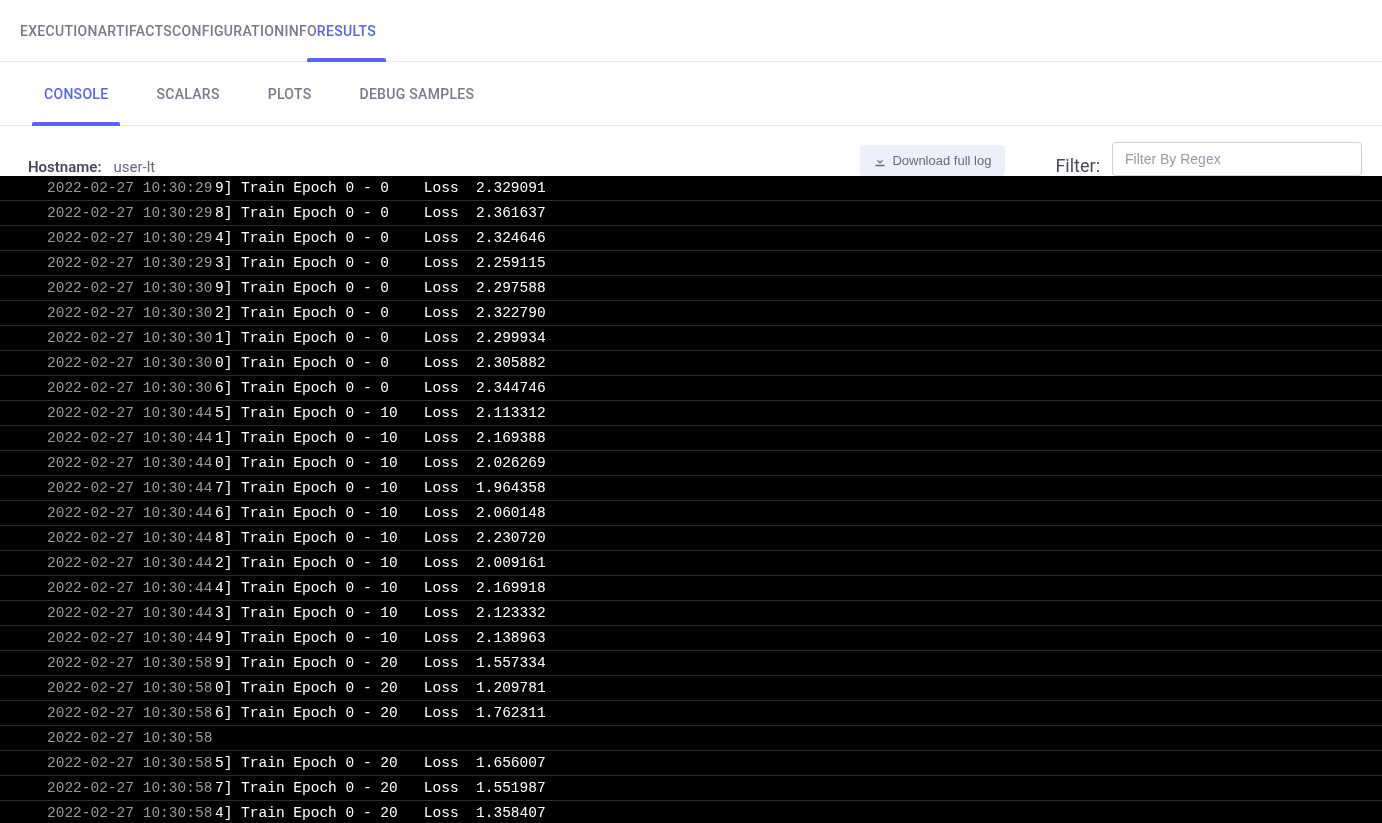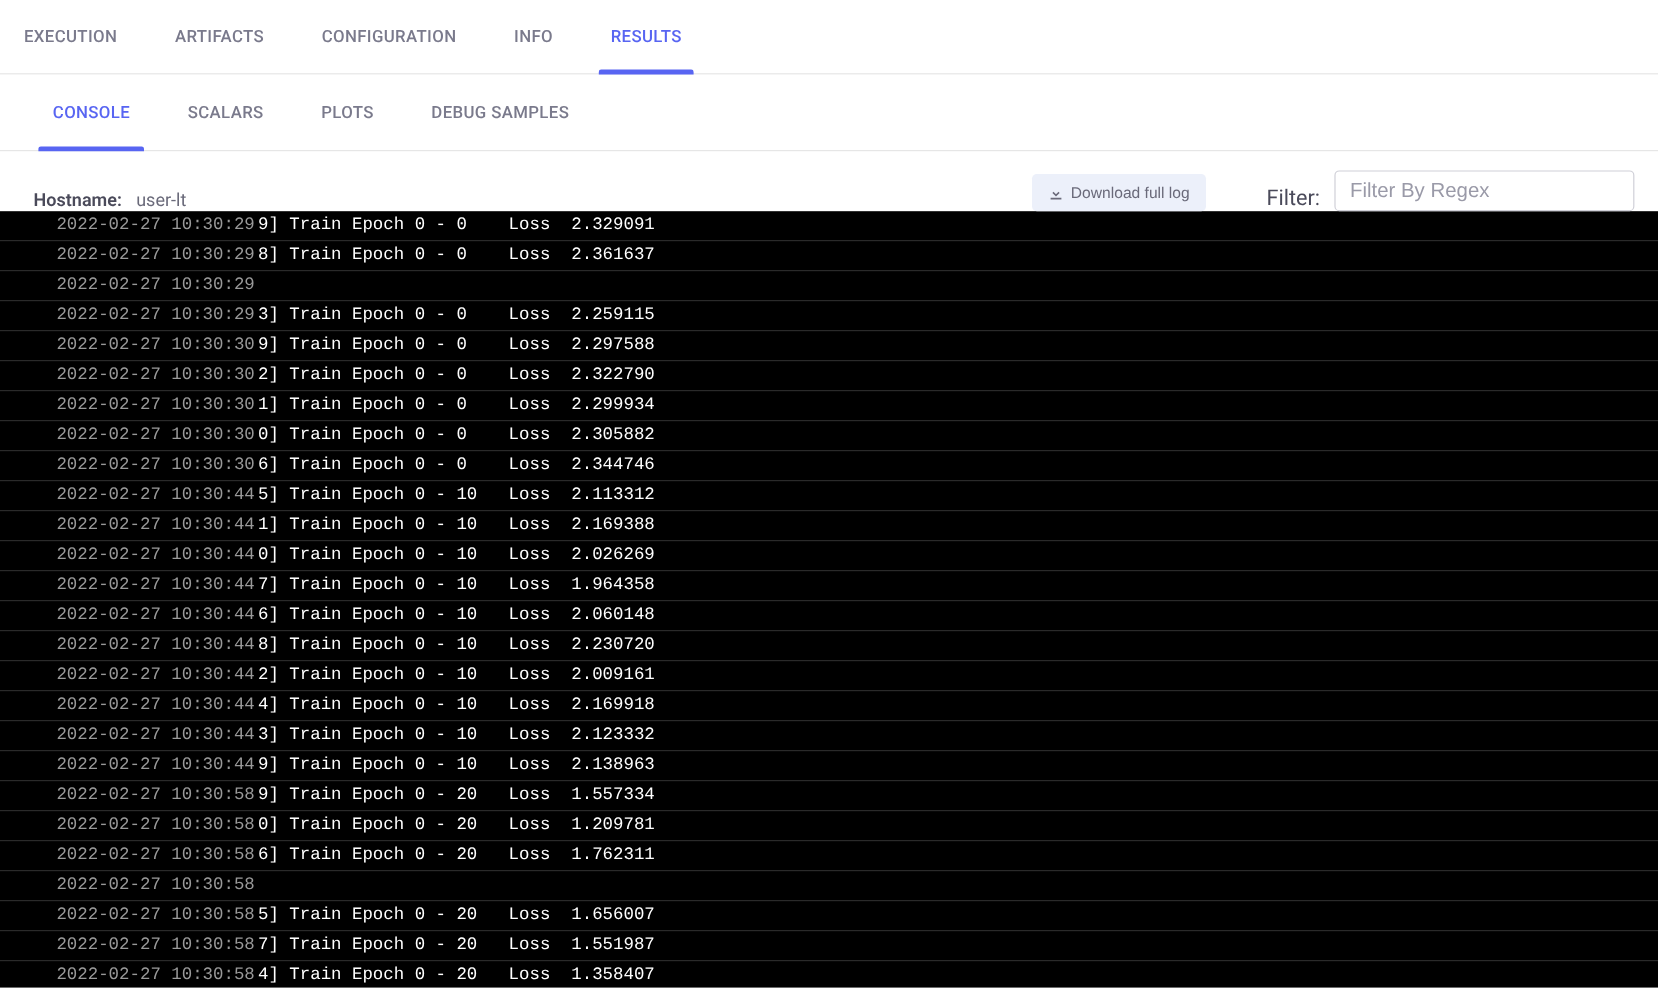--- a/index.html
+++ b/index.html
@@ -9,21 +9,20 @@
     width: 1382px;
     height: 823px;
     overflow: hidden;
   }
   .tabs-primary {
     display: flex;
     align-items: center;
     height: 62px;
     border-bottom: 1px solid #e6e6e6;
     padding: 0 20px;
-    gap: 48px;
   }
   .tab-primary {
     font-size: 14px;
     font-weight: 500;
     color: #7a7a8c;
     letter-spacing: 0.3px;
     cursor: pointer;
     position: relative;
     height: 62px;
     display: flex;
@@ -106,21 +105,21 @@
     font-size: 18px;
     color: #4a4a5a;
     margin-left: 38px;
   }
   .filter-input {
     width: 250px;
     height: 34px;
     border: 1px solid #d0d0d8;
     border-radius: 4px;
     padding: 0 12px;
-    font-size: 17px;
+    font-size: 14px;
     color: #333;
   }
   .filter-input::placeholder { color: #9a9aa8; }
 
   .console {
     background: #000;
     height: 647px;
     overflow: hidden;
     font-family: "Courier New", Courier, monospace;
     font-size: 14.5px;
@@ -172,21 +171,21 @@
       </svg>
     <span>Download full log</span>
   </button>
   <span class="filter-label">Filter:</span>
   <input class="filter-input" type="text" placeholder="Filter By Regex" style="">
 </div>
 
 <div class="console" id="console">
     <div class="log-row"><span class="log-ts">2022-02-27 10:30:29</span><span class="log-msg">9] Train Epoch 0 - 0    Loss  2.329091</span></div>
     <div class="log-row"><span class="log-ts">2022-02-27 10:30:29</span><span class="log-msg">8] Train Epoch 0 - 0    Loss  2.361637</span></div>
-    <div class="log-row"><span class="log-ts">2022-02-27 10:30:29</span></div>
+    <div class="log-row"><span class="log-ts">2022-02-27 10:30:29</span><span class="log-msg">4] Train Epoch 0 - 0    Loss  2.324646</span></div>
     <div class="log-row"><span class="log-ts">2022-02-27 10:30:29</span><span class="log-msg">3] Train Epoch 0 - 0    Loss  2.259115</span></div>
     <div class="log-row"><span class="log-ts">2022-02-27 10:30:30</span><span class="log-msg">9] Train Epoch 0 - 0    Loss  2.297588</span></div>
     <div class="log-row"><span class="log-ts">2022-02-27 10:30:30</span><span class="log-msg">2] Train Epoch 0 - 0    Loss  2.322790</span></div>
     <div class="log-row"><span class="log-ts">2022-02-27 10:30:30</span><span class="log-msg">1] Train Epoch 0 - 0    Loss  2.299934</span></div>
     <div class="log-row"><span class="log-ts">2022-02-27 10:30:30</span><span class="log-msg">0] Train Epoch 0 - 0    Loss  2.305882</span></div>
     <div class="log-row"><span class="log-ts">2022-02-27 10:30:30</span><span class="log-msg">6] Train Epoch 0 - 0    Loss  2.344746</span></div>
     <div class="log-row"><span class="log-ts">2022-02-27 10:30:44</span><span class="log-msg">5] Train Epoch 0 - 10   Loss  2.113312</span></div>
     <div class="log-row"><span class="log-ts">2022-02-27 10:30:44</span><span class="log-msg">1] Train Epoch 0 - 10   Loss  2.169388</span></div>
     <div class="log-row"><span class="log-ts">2022-02-27 10:30:44</span><span class="log-msg">0] Train Epoch 0 - 10   Loss  2.026269</span></div>
     <div class="log-row"><span class="log-ts">2022-02-27 10:30:44</span><span class="log-msg">7] Train Epoch 0 - 10   Loss  1.964358</span></div>

